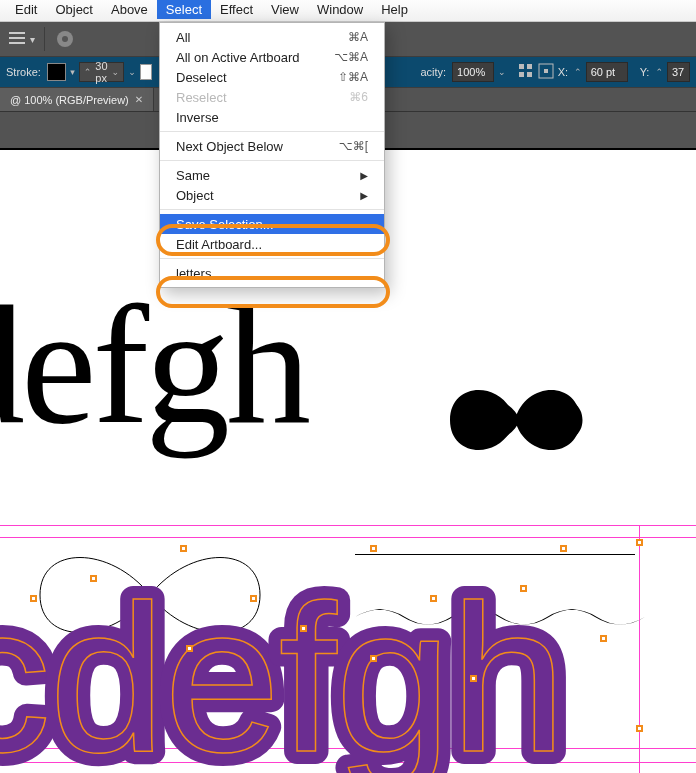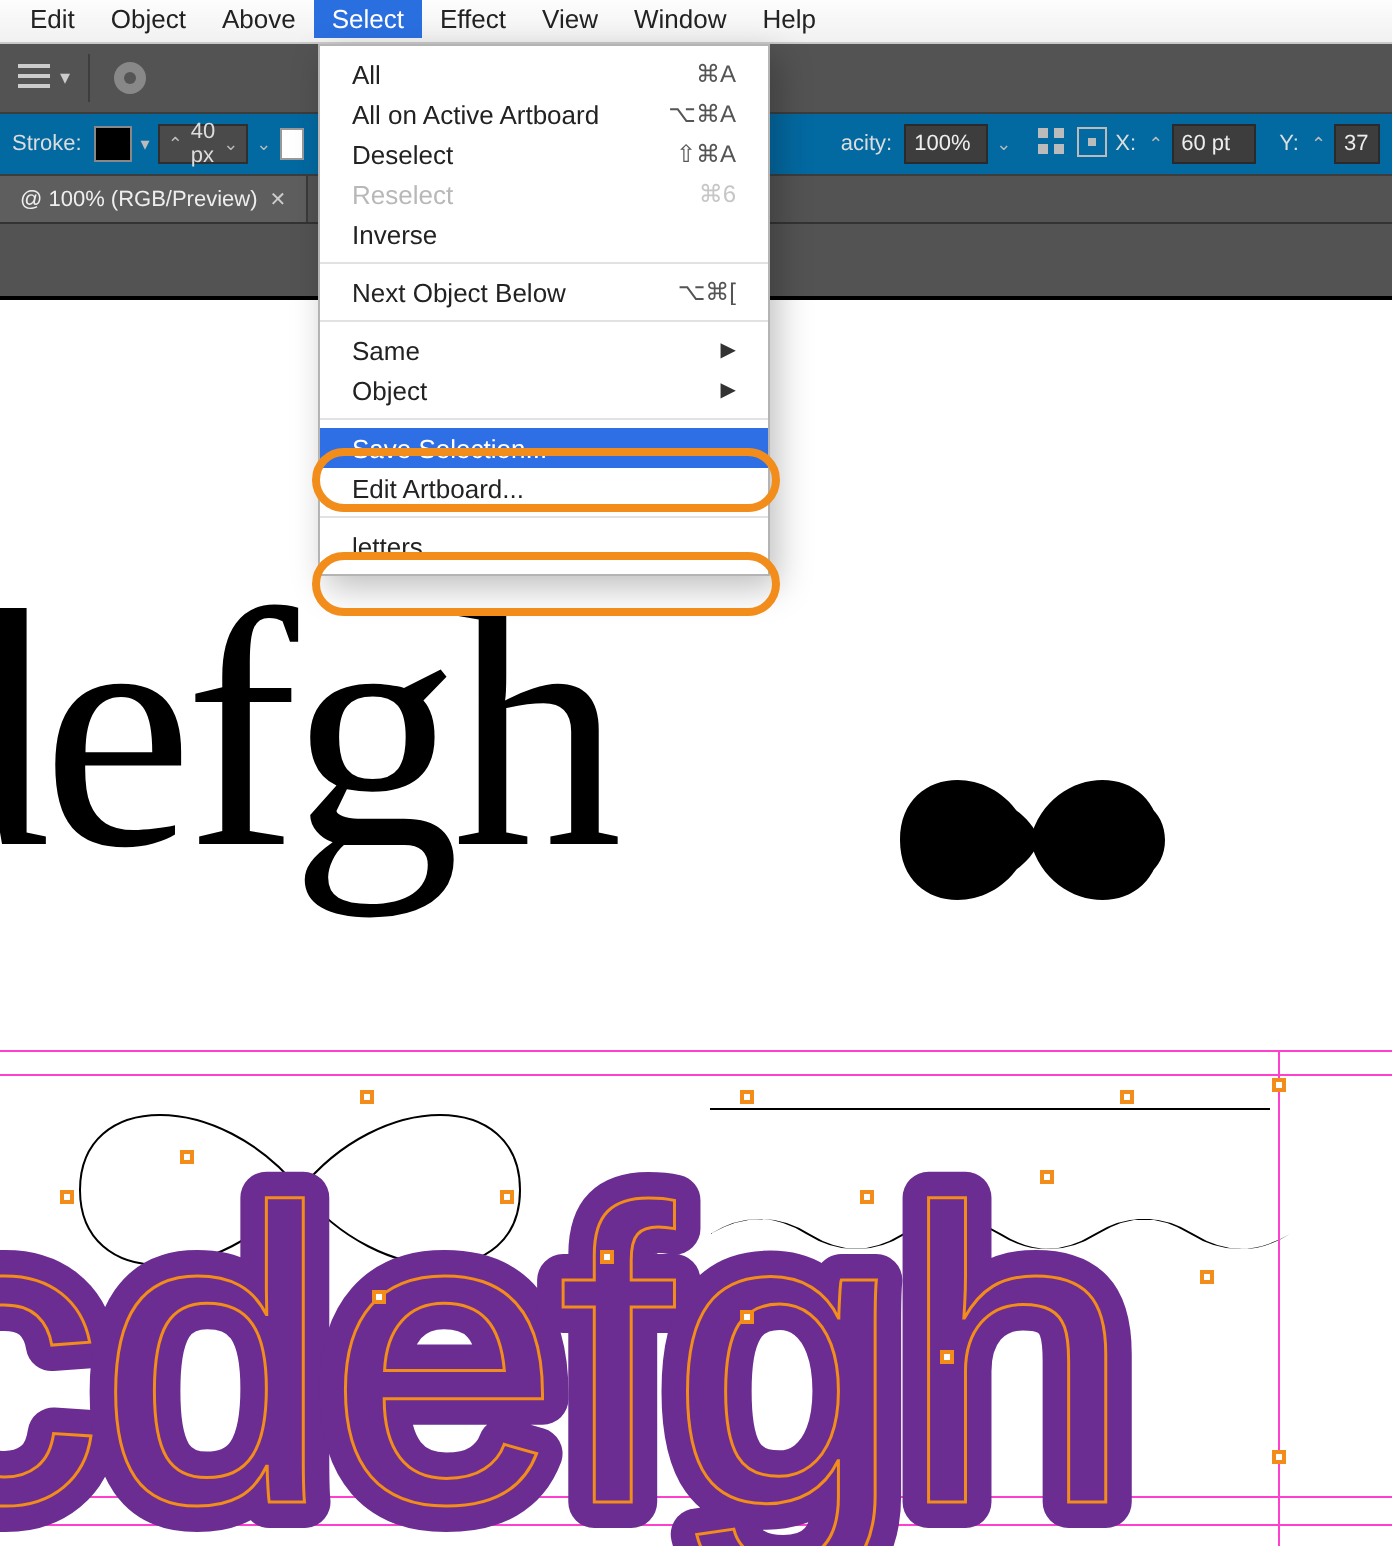--- a/index.html
+++ b/index.html
@@ -9,21 +9,21 @@
   .menubar { height: 22px; background: linear-gradient(#fdfdfd, #f1f1f1); border-bottom: 1px solid #c9c9c9; display: flex; align-items: flex-start; padding: 0 6px; }
   .menubar .mitem { padding: 2px 9px; font-size: 13px; color: #222; cursor: default; }
   .menubar .mitem.active { background: #2a6fe0; color: #fff; }
 
   
   .toolstrip { height: 34px; background: #535353; display: flex; align-items: center; padding: 0 6px; gap: 6px; }
   .toolstrip .ts-btn { width: 22px; height: 22px; display:flex; align-items:center; justify-content:center; color:#ccc; }
   .ts-divider { width:1px; height:24px; background:#3d3d3d; margin:0 3px; }
 
   
-  .controlbar { height: 32px; background: #0369a1; display:flex; align-items:center; color:#ddd; font-size:11px; padding:0 6px; gap:4px; border-top:1px solid #3d3d3d; border-bottom:1px solid #3d3d3d;}
+  .controlbar { height: 32px; background: #0c4a6e; display:flex; align-items:center; color:#ddd; font-size:11px; padding:0 6px; gap:4px; border-top:1px solid #3d3d3d; border-bottom:1px solid #3d3d3d;}
   .cb-label { color:#ddd; margin-right:2px; white-space:nowrap;}
   .cb-swatch { width:28px; height:18px; background:#000; border:1px solid #888; }
   .cb-select { height:20px; background:#4a4a4a; border:1px solid #2f2f2f; color:#ddd; display:flex; align-items:center; padding:0 4px; gap:4px; }
   .cb-num { width:42px; height:20px; background:#3d3d3d; border:1px solid #2a2a2a; color:#eee; font-size:11px; padding:0 4px; }
   .cb-chev { font-size:9px; color:#bbb; }
   .cb-spacer { flex:0 0 260px; }
   .cb-gap { width:6px; }
 
   
   .doctab { height: 24px; background:#535353; display:flex; align-items:center; color:#eee; font-size:11px; border-bottom:1px solid #333;}
@@ -98,21 +98,21 @@
       </svg>
   </div>
 </div>
 
 <div class="controlbar">
   <span class="cb-label">Stroke:</span>
   <div class="cb-swatch"></div>
   <span class="cb-chev">▾</span>
   <div class="cb-select">
     <span class="cb-chev">⌃</span>
-    <span>40 px</span>
+    <span>30 px</span>
     <span class="cb-chev">⌄</span>
   </div>
   <span class="cb-chev">⌄</span>
   <div style="width:18px;height:16px;background:#fff;border:1px solid #999"></div>
 
   <div class="cb-spacer"></div>
 
   <span class="cb-label">acity:</span>
   <input class="cb-num" value="100%" style="">
   <span class="cb-chev">⌄</span>

